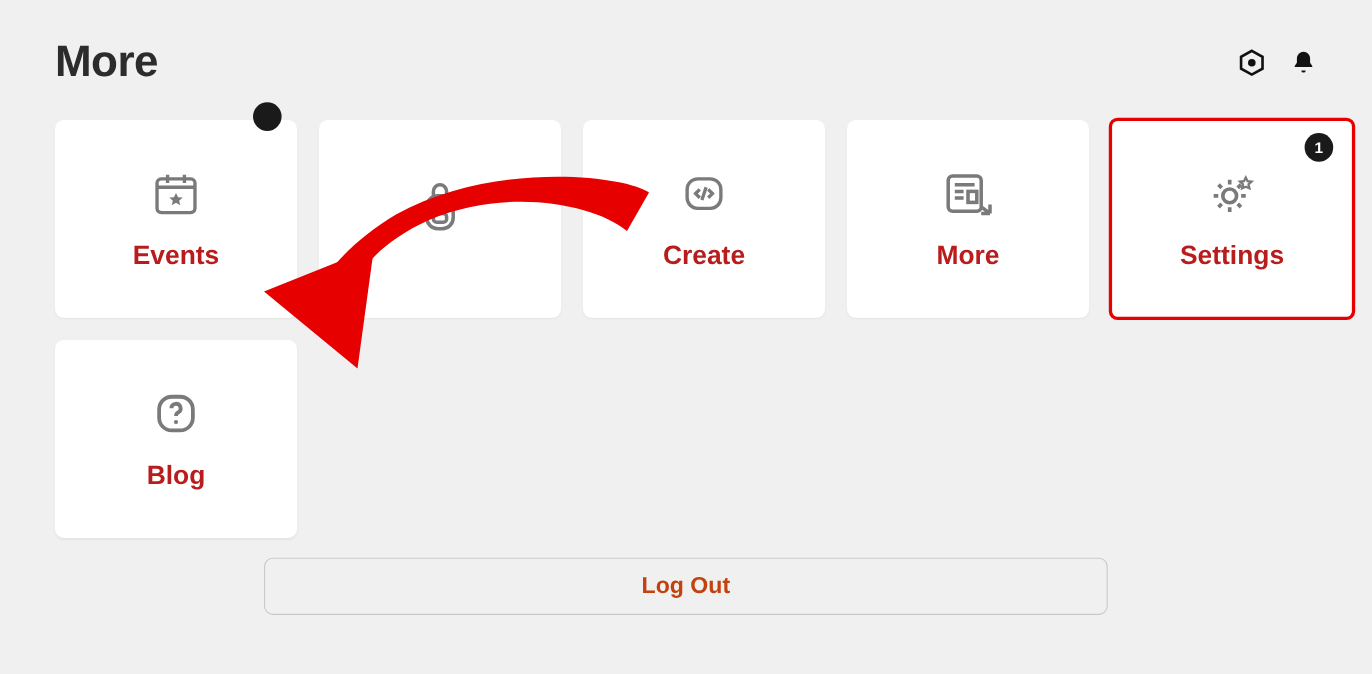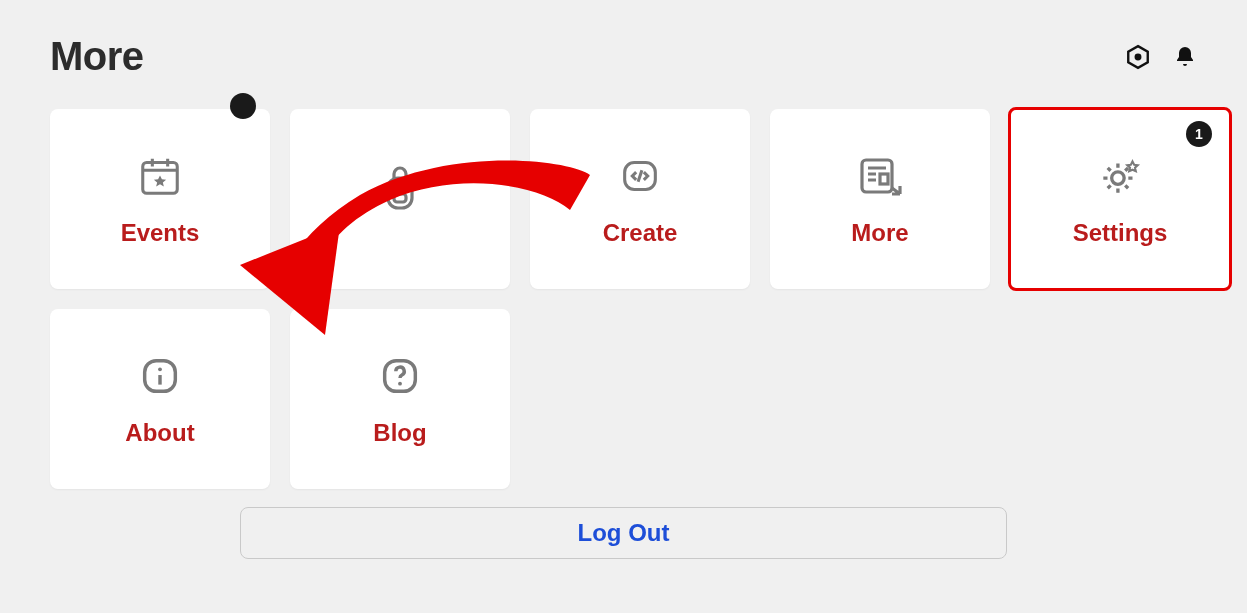--- a/index.html
+++ b/index.html
@@ -92,23 +92,23 @@
   .logout-wrap {
     padding: 8px 240px 0 240px;
     filter: blur(0.6px);
   }
   .logout {
     width: 100%;
     height: 52px;
     border: 1px solid #c9c9c9;
     border-radius: 8px;
     background: transparent;
-    font-size: 24px;
+    font-size: 21px;
     font-weight: 600;
-    color: #1d4ed8;
+    color: #c2410c;
     cursor: pointer;
   }
   .arrow-overlay {
     position: absolute;
     top: 155px;
     left: 230px;
     pointer-events: none;
   }
 </style>
 </head>
@@ -187,30 +187,20 @@
     <span class="icon">
       <svg width="50" height="50" viewBox="0 0 24 24" fill="none" stroke="currentColor" stroke-width="1.6">
         <circle cx="11" cy="13" r="3"></circle>
         <path d="M11 6v2M11 18v2M4 13h2M16 13h2M6.1 8.1l1.4 1.4M14.5 16.5l1.4 1.4M6.1 17.9l1.4-1.4M14.5 9.5l1.4-1.4"></path>
         <path d="M18 5l.8 1.6 1.7.2-1.3 1.2.4 1.7L18 9l-1.6.7.4-1.7-1.3-1.2 1.7-.2z" stroke-width="1" fill="none"></path>
       </svg>
     </span>
     <span class="label">Settings</span>
   </div>
 
-  <div class="tile">
-    <span class="icon">
-      <svg width="46" height="46" viewBox="0 0 24 24" fill="none" stroke="currentColor" stroke-width="1.8">
-        <rect x="4" y="4" width="16" height="16" rx="6"></rect>
-        <circle cx="12" cy="8.5" r="1" fill="currentColor" stroke="none"></circle>
-        <path d="M12 11.5v5"></path>
-      </svg>
-    </span>
-    <span class="label">About</span>
-  </div>
 
   <div class="tile">
     <span class="icon">
       <svg width="46" height="46" viewBox="0 0 24 24" fill="none" stroke="currentColor" stroke-width="1.8">
         <rect x="4" y="4" width="16" height="16" rx="6"></rect>
         <path d="M9.8 9.5a2.2 2.2 0 1 1 3.2 2c-.8.4-1 .9-1 1.6"></path>
         <circle cx="12" cy="16" r="1" fill="currentColor" stroke="none"></circle>
       </svg>
     </span>
     <span class="label">Blog</span>

